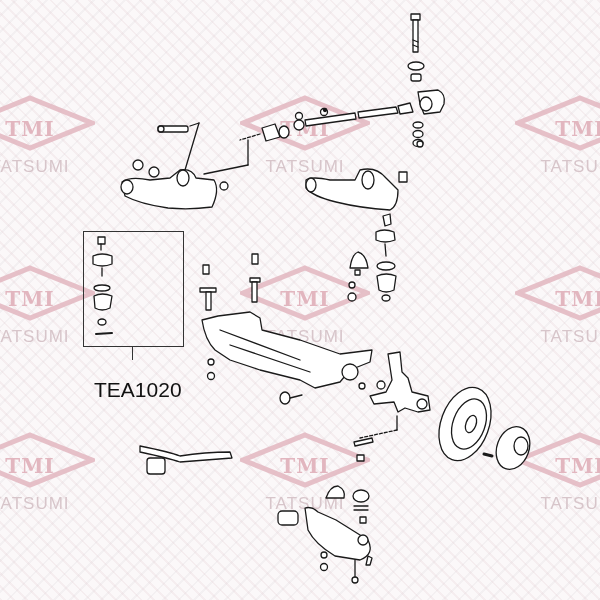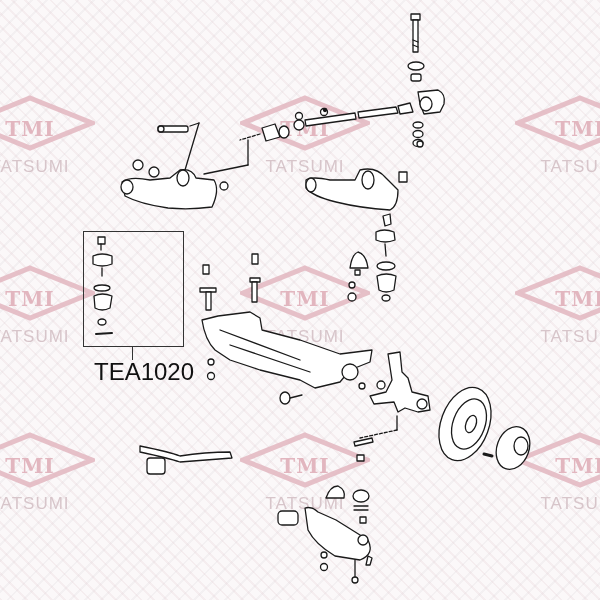--- a/index.html
+++ b/index.html
@@ -9,21 +9,21 @@
         repeating-linear-gradient(45deg, rgba(225,200,205,0.22) 0 2px, transparent 2px 9px),
         repeating-linear-gradient(-45deg, rgba(210,205,210,0.18) 0 2px, transparent 2px 11px);
     }
     .wm { position:absolute; width:130px; height:80px; }
     .wm svg { position:absolute; left:0; top:0; }
     .wm .tmi { position:absolute; left:0; width:130px; top:22px; text-align:center; font-family:"DejaVu Serif", serif; font-weight:bold; font-size:20px; color:#e2b6bf; letter-spacing:1px; }
     .wm .tat { position:absolute; left:0; width:130px; top:62px; text-align:center; font-family:"Liberation Sans", sans-serif; font-size:17px; color:#d7c5ca; letter-spacing:1px; }
     .diagram { position:absolute; left:0; top:0; }
     .callout-box { position:absolute; left:83px; top:231px; width:99px; height:114px; border:1px solid #333; }
     .callout-leader { position:absolute; left:132px; top:346px; width:1px; height:14px; background:#333; }
-    .callout-label { position:absolute; left:94px; top:358px; font-family:"Liberation Sans", sans-serif; font-size:24px; color:#111; letter-spacing:0px; }
+    .callout-label { position:absolute; left:94px; top:378px; font-family:"Liberation Sans", sans-serif; font-size:21px; color:#111; letter-spacing:0px; }
   </style>
 </head>
 <body>
 
 <div class="bg"></div>
 
 <div id="watermarks">
     <div class="wm" style="left: -35px; top: 95px;">
       <svg width="130" height="56">
         <polygon points="65,3 127,28 65,53 3,28" fill="none" stroke="#e2b6bf" stroke-width="5" opacity="0.85"></polygon>

